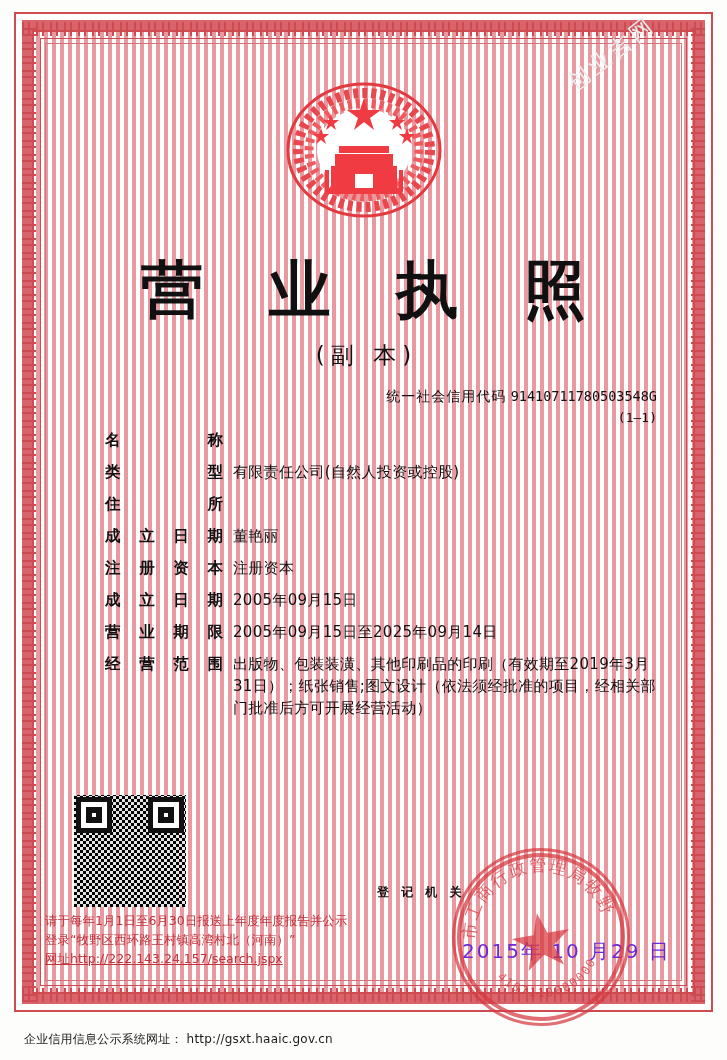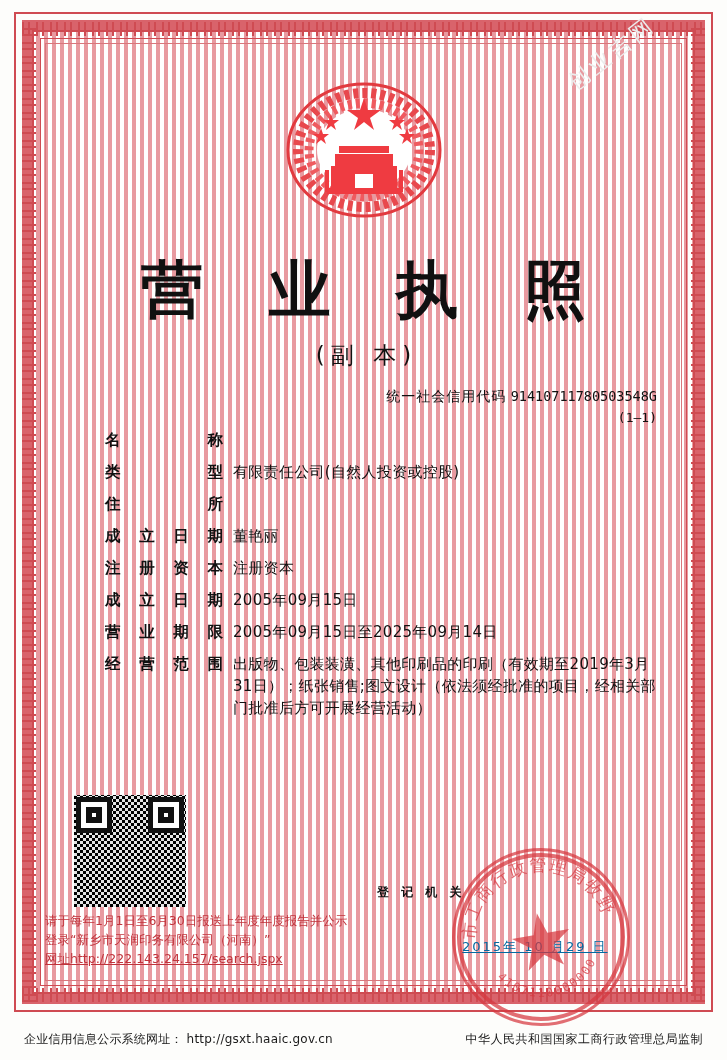--- a/index.html
+++ b/index.html
@@ -241,24 +241,23 @@
     font-size: 12px;
     letter-spacing: 4px;
     color: #111;
     font-weight: 600;
     margin-left: 39px;
   }
   .reg-date {
     position: absolute;
     left: 462px;
     top: 938px;
-    font-size: 13px;
-    color: #0369a1;
+    font-size: 20px;
+    color: #6d28d9;
     letter-spacing: 2px;
-    text-decoration: underline;
   }
 
   
   .seal {
     position: absolute;
     left: 452px;
     top: 848px;
     width: 172px;
     height: 172px;
     border: 3px solid #d7383f;
@@ -367,21 +366,21 @@
     <div class="row scope">
       <div class="label">经营范围</div>
       <div class="value">出版物、包装装潢、其他印刷品的印刷（有效期至2019年3月31日）；纸张销售;图文设计（依法须经批准的项目，经相关部门批准后方可开展经营活动）</div>
     </div>
   </div>
 
   <div class="qr"></div>
 
   <div class="notice">
     <div>请于每年1月1日至6月30日报送上年度年度报告并公示</div>
-    <div>登录“新乡市天润印务有限公司（河南）”</div>
+    <div>登录“牧野区西环路王村镇高湾村北（河南）”</div>
     <div class="u">网址http://222.143.24.157/search.jspx</div>
   </div>
 
   <div class="reg-auth">登 记 机 关</div>
   <div class="reg-date">2015年 10 月29 日</div>
 
   <div class="seal">
     <svg viewBox="0 0 172 172" width="172" height="172" aria-hidden="true">
       <defs>
         <path id="sealArc" d="M 20,86 A 66,66 0 0 1 152,86" fill="none"></path>
@@ -393,16 +392,15 @@
       </text>
       <text font-size="12" fill="#d7383f" letter-spacing="2" font-family="DejaVu Sans Mono, monospace">
         <textPath href="#sealArcBottom" startOffset="50%" text-anchor="middle">4107110000000</textPath>
       </text>
       <polygon points="86,62 93,83 115,83 97,96 104,117 86,104 68,117 75,96 57,83 79,83" fill="#d7383f"></polygon>
     </svg>
   </div>
 
   <div class="footer">
     <div class="left">企业信用信息公示系统网址：  http://gsxt.haaic.gov.cn</div>
-    <div class="right">中华人民共和国国家工商行政管理总局监制</div>
   </div>
 
 </div>
 
 </body></html>

